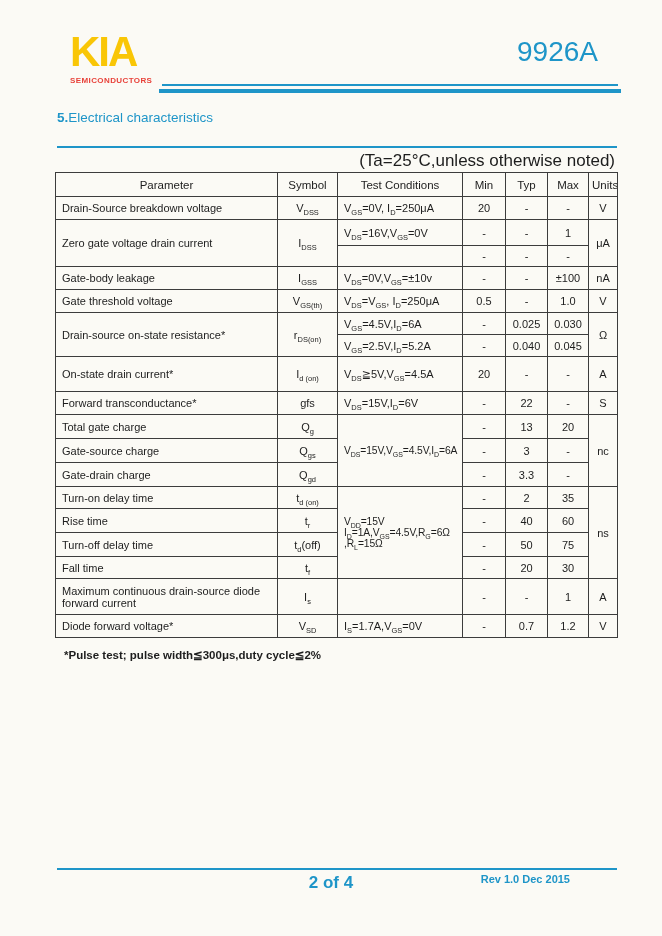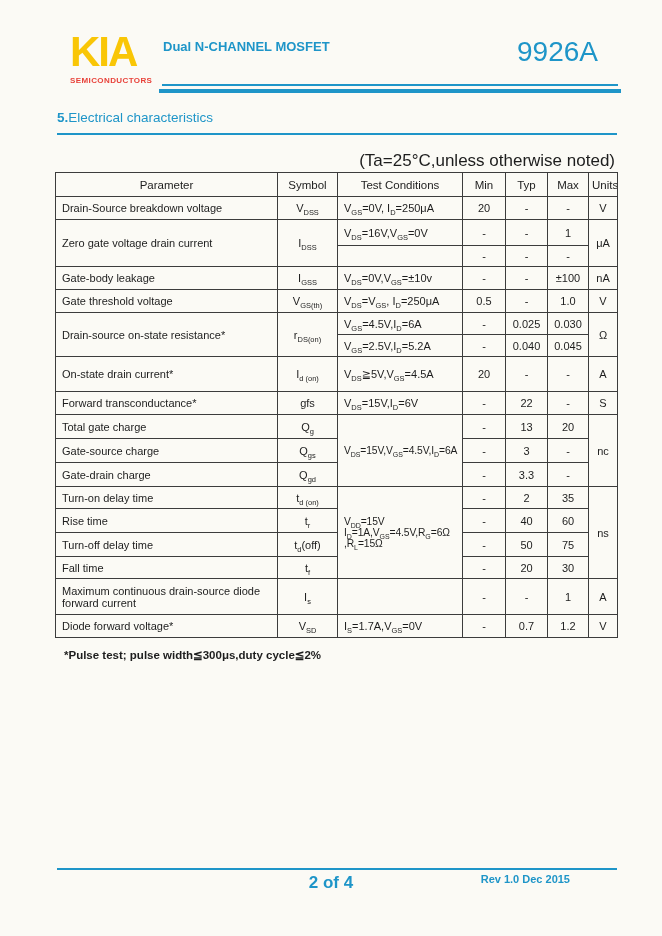--- a/index.html
+++ b/index.html
@@ -18,21 +18,21 @@
     position:relative;
     overflow:hidden;
   }
   .logo{position:absolute;left:70px;top:31px;}
   .logo-text{font-size:42px;font-weight:bold;color:var(--yellow);letter-spacing:-2px;line-height:1;}
   .logo-sub{font-size:8px;font-weight:bold;color:var(--red);letter-spacing:0.4px;margin-top:3px;}
   .subtitle{position:absolute;left:163px;top:37px;color:var(--blue);font-weight:bold;font-size:13px;line-height:1.5;}
   .part{position:absolute;right:64px;top:38px;color:var(--blue);font-size:28px;line-height:1;}
   .rule-thin{position:absolute;left:162px;right:44px;top:84px;height:2px;background:var(--blue);}
   .rule-thick{position:absolute;left:159px;right:41px;top:89px;height:4px;background:var(--blue);}
-  .section{position:absolute;left:57px;right:45px;top:110px;color:var(--blue);font-size:13.5px;border-bottom:2px solid var(--blue);padding-bottom:8px;}
+  .section{position:absolute;left:57px;right:45px;top:110px;color:var(--blue);font-size:13.5px;border-bottom:2px solid var(--blue);padding-bottom:21px;}
   .section b{font-weight:bold;}
   .note{position:absolute;right:47px;top:151px;font-size:17px;color:var(--ink);}
   table{
     position:absolute;left:55px;top:172px;width:562px;
     border-collapse:collapse;table-layout:fixed;padding-left:44px;
   }
   th,td{
     border:1px solid #3c3c3c;
     font-size:11px;font-weight:normal;
     text-align:center;vertical-align:middle;
@@ -52,21 +52,20 @@
 <body>
 
 <div class="page">
 
   <div class="logo">
     <div class="logo-text">KIA</div>
     <div class="logo-sub">SEMICONDUCTORS</div>
   </div>
 
   <div class="subtitle">
-    <div>Dual N-CHANNEL MOSFET</div>
   </div>
 
   <div class="part">9926A</div>
 
   <div class="rule-thin"></div>
   <div class="rule-thick"></div>
 
   <div class="section"><b>5.</b><span>Electrical characteristics</span></div>
 
   <div class="note">(Ta=25°C,unless otherwise noted)</div>

